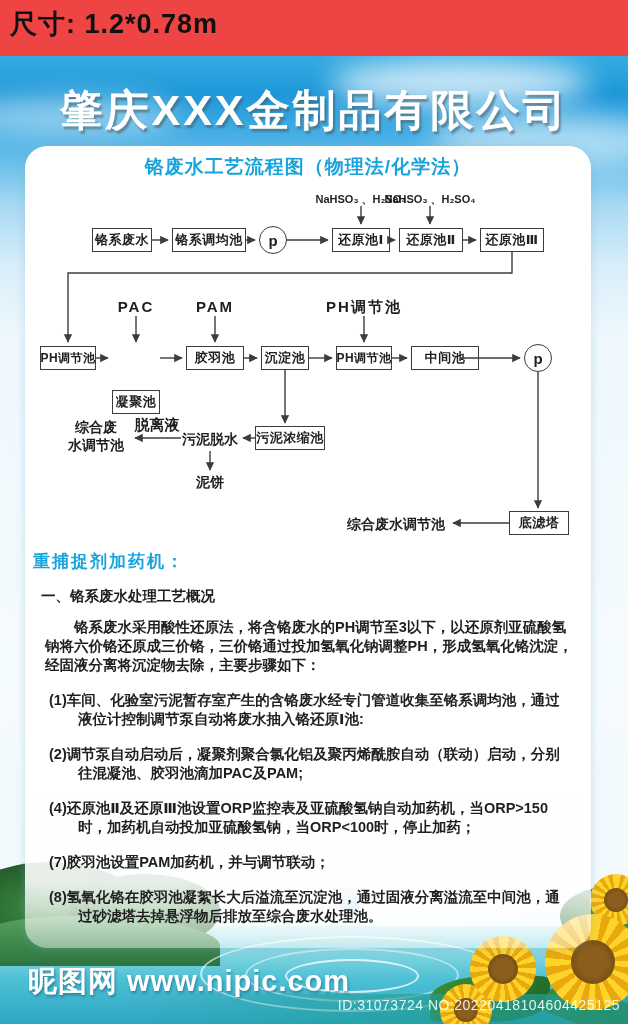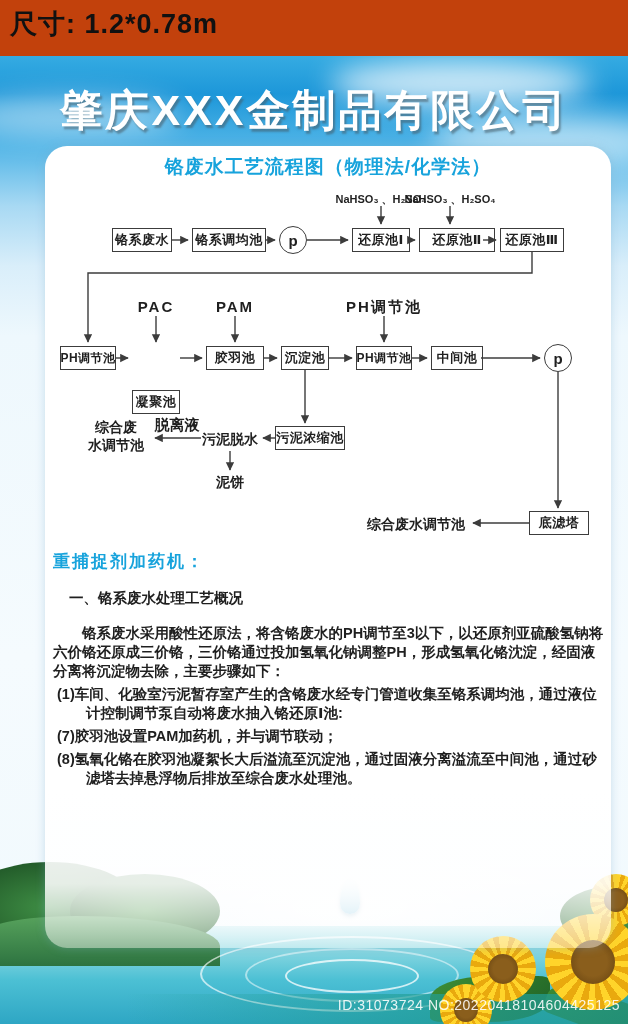--- a/index.html
+++ b/index.html
@@ -1,16 +1,16 @@
 <!DOCTYPE html>
 <html><head>
 <meta charset="utf-8">
 <style>
   html,body{margin:0;padding:0;background:#ffffff;}
-  .page{position:relative;width:628px;height:1024px;overflow:hidden;background:#c2410c;
+  .page{position:relative;width:628px;height:1024px;overflow:hidden;background:#ef4444;
         font-family:"Liberation Sans","DejaVu Sans",sans-serif;}
   
   .size-label{position:absolute;left:10px;top:6px;font-size:27px;font-weight:700;color:#111;letter-spacing:1px;}
   
   .poster{position:absolute;left:0;top:56px;width:628px;height:968px;overflow:hidden;
     background:linear-gradient(180deg,#35abe2 0px,#1d97d9 38px,#51b5e7 90px,#a8d9f3 150px,
                #d9eefa 210px,#eef8fd 280px,#f5fbfe 600px,#f0f9fd 100%);}
   .cloud{position:absolute;border-radius:50%;filter:blur(14px);background:rgba(255,255,255,0.75);}
   .cloud.c1{left:330px;top:4px;width:260px;height:46px;}
   .cloud.c2{left:-40px;top:40px;width:220px;height:40px;background:rgba(255,255,255,0.45);}
@@ -47,68 +47,68 @@
   .s2{left:470px;top:80px;width:66px;height:66px;}
   .s3{left:590px;top:18px;width:52px;height:52px;}
   .s4{left:440px;top:128px;width:52px;height:52px;}
   .idband{position:absolute;left:0;top:138px;width:628px;height:30px;
     background:linear-gradient(90deg,rgba(20,110,150,0) 20%,rgba(34,158,148,0.7) 70%);}
   
   .watermark{position:absolute;left:28px;top:906px;color:#ffffff;font-weight:700;font-size:29px;
     letter-spacing:1px;text-shadow:1px 2px 3px rgba(0,60,90,0.45);}
   .id-line{position:absolute;right:8px;top:941px;color:rgba(255,255,255,0.88);font-size:14px;letter-spacing:0.5px;}
   
-  .panel{position:absolute;left:45px;top:90px;width:566px;height:802px;border-radius:22px;
+  .panel{position:absolute;left:25px;top:90px;width:566px;height:802px;border-radius:22px;
     background:linear-gradient(180deg,#ffffff 0%,#ffffff 80%,rgba(255,255,255,0.88) 92%,rgba(255,255,255,0.45) 100%);
     box-shadow:0 0 10px rgba(120,170,200,0.35);}
   .flow-title{position:absolute;left:0;top:8px;width:100%;text-align:center;
     font-size:19px;font-weight:700;color:#17a3dc;letter-spacing:1px;}
   
   .fbox{position:absolute;height:24px;border:1.4px solid #3c3c3c;background:#fff;box-sizing:border-box;
     display:flex;align-items:center;justify-content:center;
     font-size:13px;font-weight:700;color:#1f1f1f;letter-spacing:0.5px;white-space:nowrap;}
   .pcircle{position:absolute;width:28px;height:28px;border-radius:50%;border:1.4px solid #3c3c3c;background:#fff;
     box-sizing:border-box;display:flex;align-items:center;justify-content:center;
     font-size:15px;font-weight:700;color:#1f1f1f;}
   .ftext{position:absolute;font-size:14px;font-weight:700;color:#1f1f1f;text-align:center;white-space:nowrap;}
   .chem{position:absolute;font-size:11px;font-weight:700;color:#1f1f1f;transform:translateX(-50%);white-space:nowrap;}
   .reagent{position:absolute;font-size:15px;font-weight:700;color:#1f1f1f;transform:translateX(-50%);
     letter-spacing:2px;white-space:nowrap;}
   .n-raw{left:67px;top:82px;width:60px;}
   .n-equalize{left:147px;top:82px;width:74px;}
   .p1{left:234px;top:80px;}
   .n-reduce1{left:307px;top:82px;width:58px;}
-  .n-reduce2{left:374px;top:82px;width:76px;}
+  .n-reduce2{left:374px;top:82px;width:64px;}
   .n-reduce3{left:455px;top:82px;width:64px;}
   .chem1{left:336px;top:46px;}
   .chem2{left:405px;top:46px;}
   .n-ph1{left:15px;top:200px;width:56px;font-size:12px;}
   .n-coag{left:87px;top:200px;width:48px;margin-top:44px;}
   .n-floc{left:161px;top:200px;width:58px;}
   .n-sediment{left:236px;top:200px;width:48px;}
   .n-ph2{left:311px;top:200px;width:56px;font-size:12px;}
-  .n-mid{left:386px;top:200px;width:52px;}
+  .n-mid{left:386px;top:200px;width:68px;}
   .p2{left:499px;top:198px;}
   .lab-pac{left:111px;top:152px;}
   .lab-pam{left:190px;top:152px;}
   .lab-h2so4{left:339px;top:152px;}
   .n-thick{left:230px;top:280px;width:70px;}
   .txt-dewater{left:156px;top:285px;width:58px;}
   .txt-release{left:104px;top:270px;width:56px;font-size:15px;}
   .txt-comp1{left:36px;top:272px;width:70px;line-height:18px;white-space:normal;}
   .txt-mudcake{left:165px;top:328px;width:40px;}
   .n-tower{left:484px;top:365px;width:60px;}
   .txt-comp2{left:320px;top:370px;width:102px;}
   .arrows{position:absolute;left:0;top:0;pointer-events:none;}
   
   .notes{position:absolute;left:8px;top:404px;width:552px;color:#1f1f1f;}
   .notes-heading{font-size:17px;font-weight:700;color:#17a3dc;letter-spacing:2px;margin:0 0 14px 0;}
-  .sec-title{font-size:14.5px;font-weight:700;margin:16px;line-height:19px;}
-  .intro{font-size:14.5px;font-weight:700;margin:0;line-height:19px;text-indent:2em;}
-  .step{font-size:14.5px;font-weight:700;margin:4px;line-height:19px;padding-left:2em;text-indent:-2em;}
+  .sec-title{font-size:14.5px;font-weight:700;margin:8px;line-height:19px;}
+  .intro{font-size:14.5px;font-weight:700;margin:12px;line-height:19px;text-indent:2em;}
+  .step{font-size:14.5px;font-weight:700;margin:16px;line-height:19px;padding-left:2em;text-indent:-2em;}
 </style>
 </head>
 <body>
 
 <div class="page">
 
   <div class="size-label">尺寸: 1.2*0.78m</div>
 
   <div class="poster">
     <div class="cloud c1"></div>
@@ -199,20 +199,23 @@
           <line x1="513" y1="226" x2="513" y2="362" marker-end="url(#ah)"></line>
           <line x1="484" y1="377" x2="428" y2="377" marker-end="url(#ah)"></line>
         </g>
       </svg>
 
       <div class="notes">
         <p class="notes-heading">重捕捉剂加药机：</p>
         <p class="sec-title">一、铬系废水处理工艺概况</p>
         <p class="intro">铬系废水采用酸性还原法，将含铬废水的PH调节至3以下，以还原剂亚硫酸氢钠将六价铬还原成三价铬，三价铬通过投加氢氧化钠调整PH，形成氢氧化铬沈淀，经固液分离将沉淀物去除，主要步骤如下：</p>
         <p class="step">(1)车间、化验室污泥暂存室产生的含铬废水经专门管道收集至铬系调均池，通过液位计控制调节泵自动将废水抽入铬还原Ⅰ池:</p>
+        <p class="step">(2)调节泵自动启动后，凝聚剂聚合氯化铝及聚丙烯酰胺自动（联动）启动，分别往混凝池、胶羽池滴加PAC及PAM;</p>
+        <p class="step">(4)还原池Ⅱ及还原Ⅲ池设置ORP监控表及亚硫酸氢钠自动加药机，当ORP&gt;150时，加药机自动投加亚硫酸氢钠，当ORP&lt;100时，停止加药；</p>
         <p class="step">(7)胶羽池设置PAM加药机，并与调节联动；</p>
         <p class="step">(8)氢氧化铬在胶羽池凝絮长大后溢流至沉淀池，通过固液分离溢流至中间池，通过砂滤塔去掉悬浮物后排放至综合废水处理池。</p>
       </div>
     </div>
 
+    <div class="watermark">昵图网 www.nipic.com</div>
     <div class="id-line">ID:31073724 NO:20220418104604425125</div>
   </div>
 </div>
 
 </body></html>

